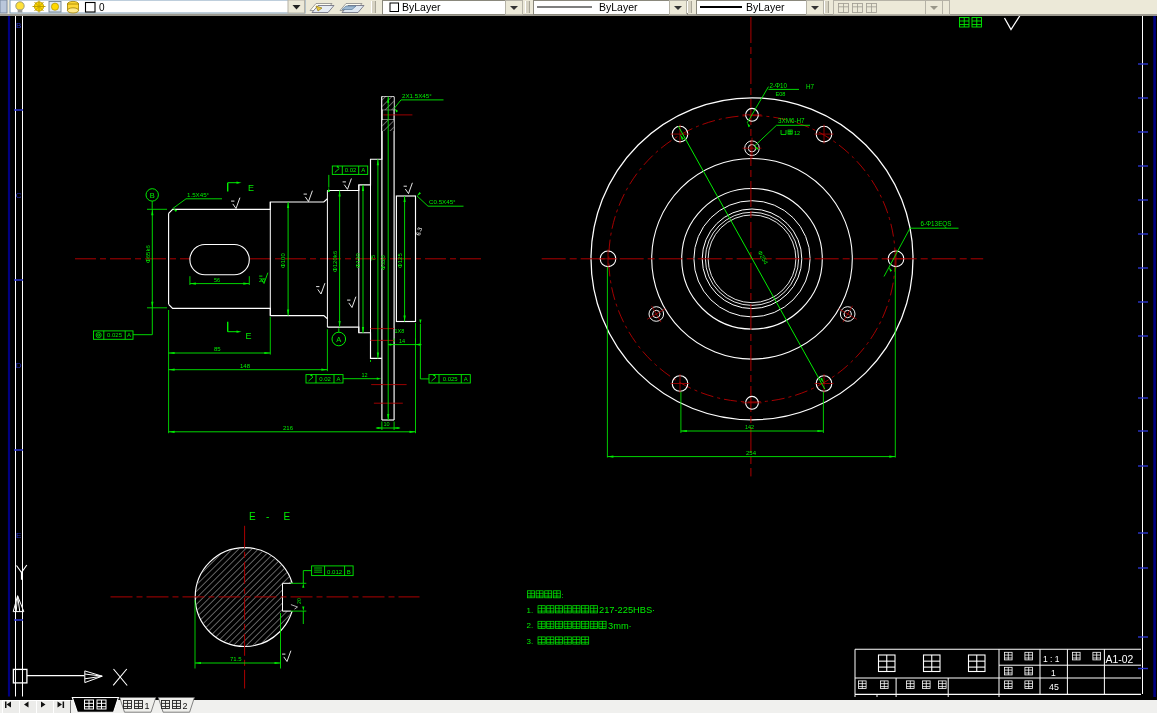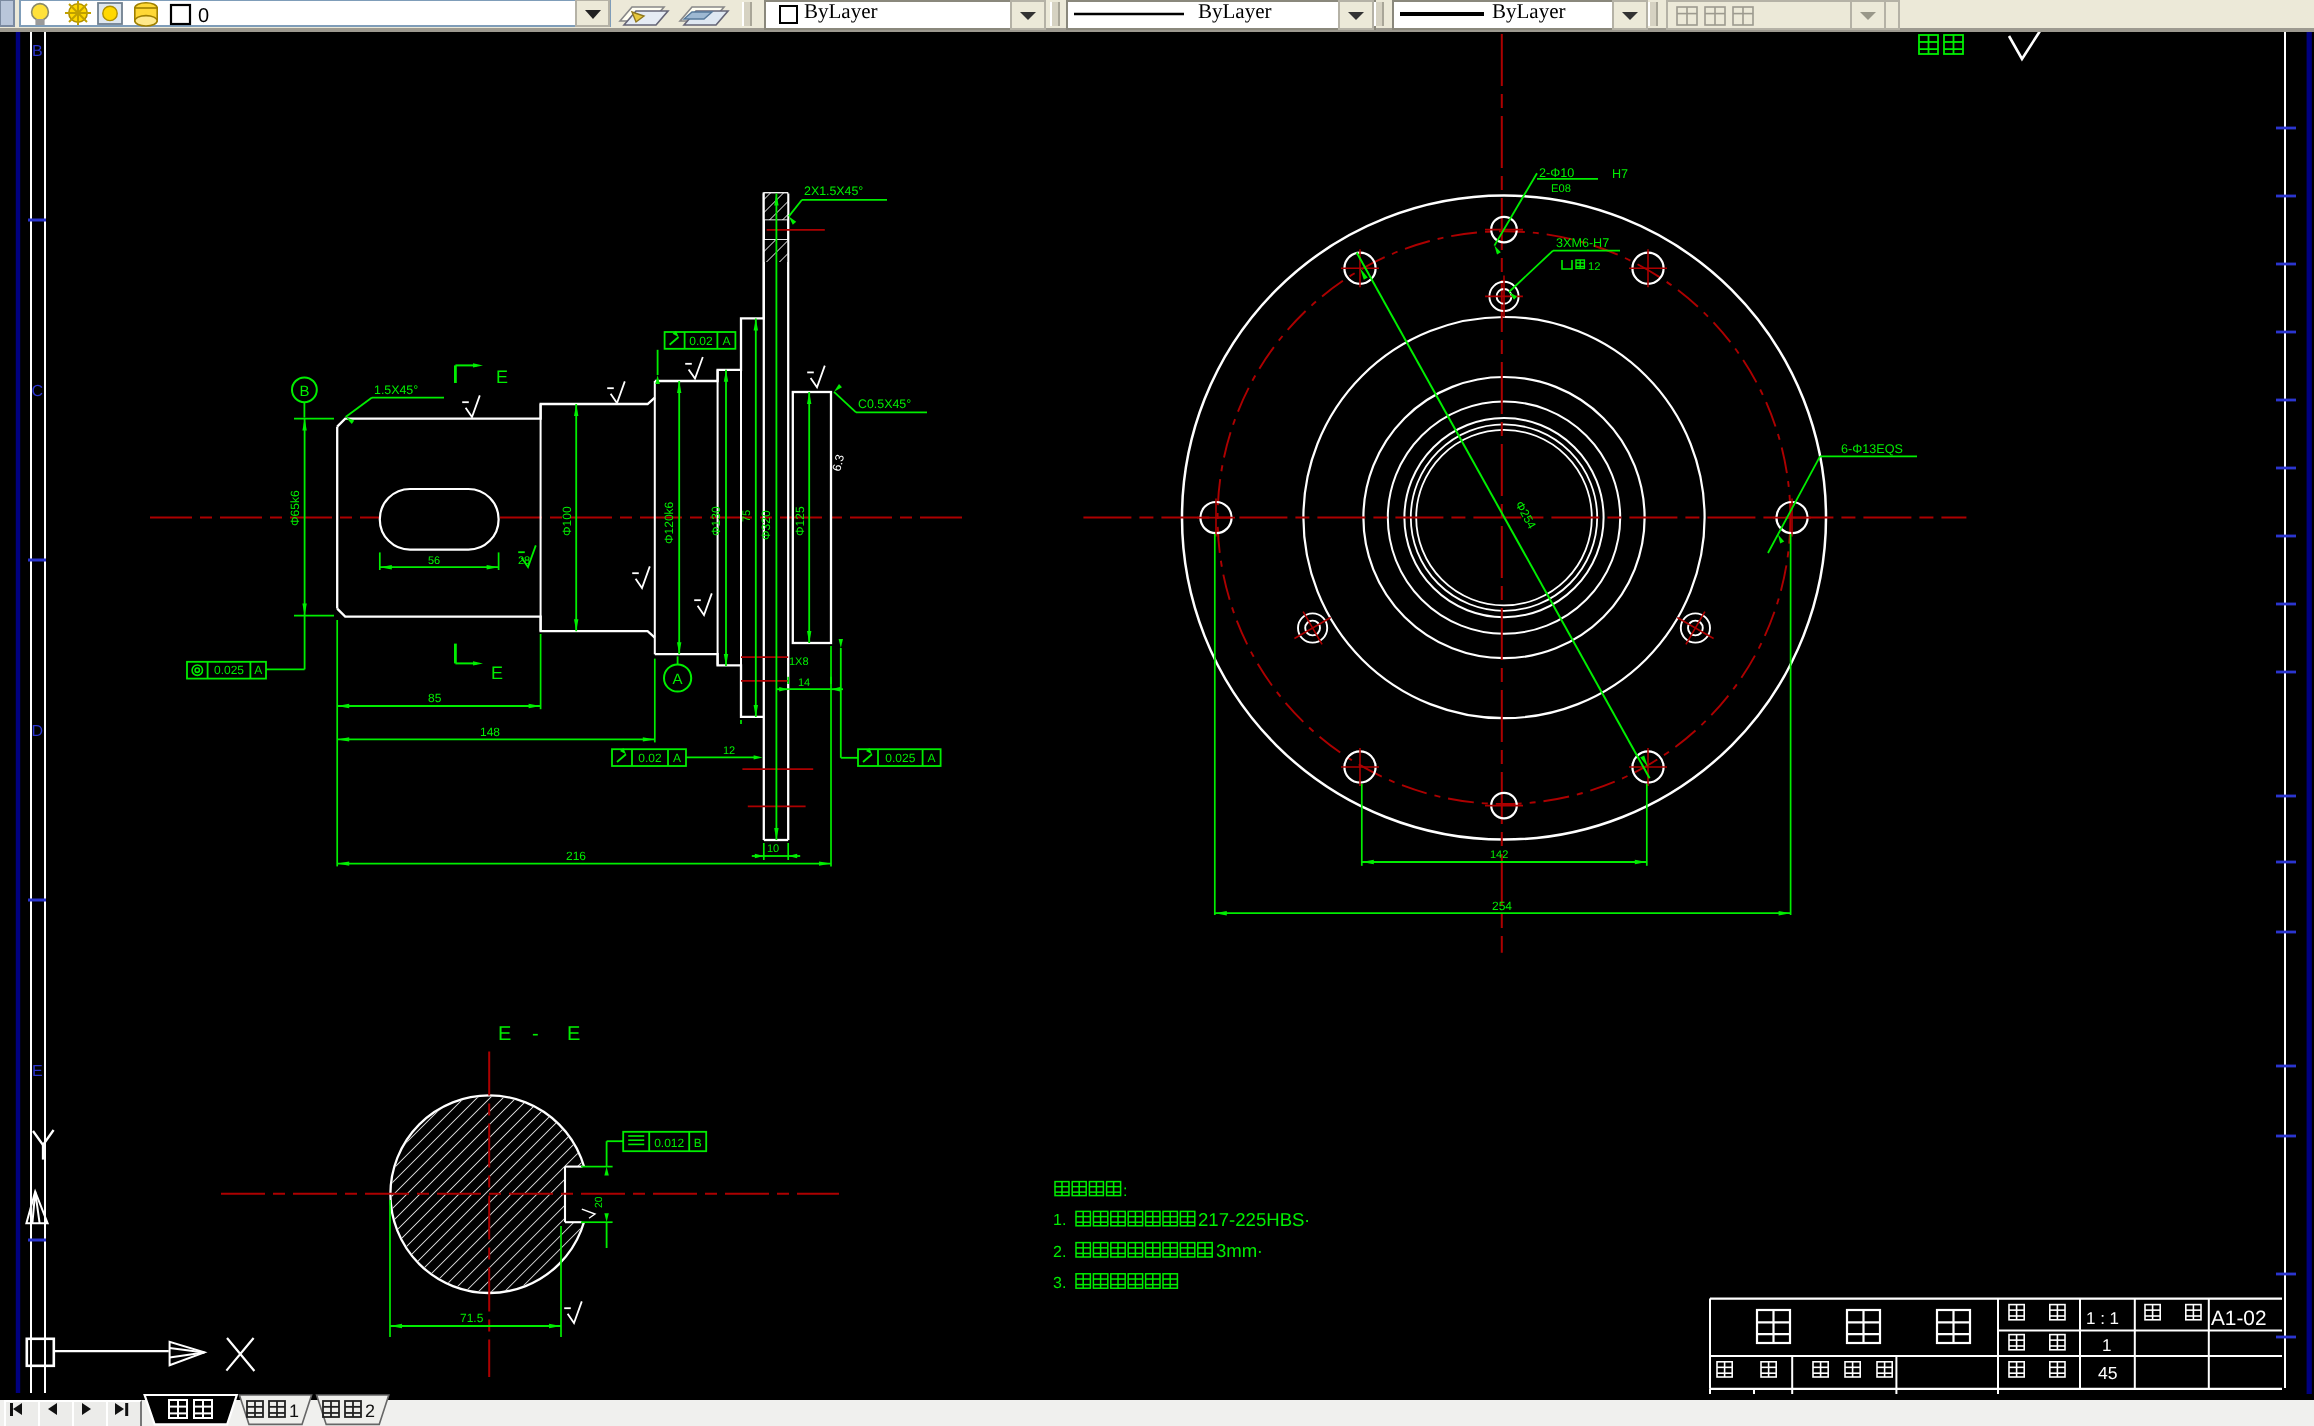--- a/index.html
+++ b/index.html
@@ -1,19 +1,19 @@
 <!DOCTYPE html>
 <html><head><meta charset="utf-8">
 <style>
 html,body{margin:0;padding:0;width:1157px;height:713px;background:#000;overflow:hidden;}
 #stage{position:relative;width:1157px;height:713px;background:#000;font-family:"Liberation Sans",sans-serif;}
 #draw{position:absolute;left:0;top:0;}
 #toolbar{position:absolute;left:0;top:0;width:1157px;height:14px;background:#ece9d8;border-bottom:2px solid #9d9a90;}
 .combo{position:absolute;top:0;height:13px;background:#fff;border:1px solid #8a887c;}
-.cbtxt{position:absolute;top:1px;font-size:10.5px;color:#000;font-family:Liberation Serif, serif;}
+.cbtxt{position:absolute;top:1px;font-size:10.5px;color:#000;font-family:Liberation Sans, sans-serif;}
 .dbtn{position:absolute;top:0px;width:16px;height:13px;background:#ece9d8;border:1px solid #b5b2a6;}
 .dbtn:after{content:"";position:absolute;left:4px;top:5px;border-left:4px solid transparent;border-right:4px solid transparent;border-top:4px solid #333;}
 .dbtn.dis:after{border-top-color:#999789;}
 .grip{position:absolute;top:1px;width:3px;height:12px;border-left:1px solid #fff;border-right:1px solid #a9a698;background:#d6d2c2;}
 #tabbar{position:absolute;left:0;top:697px;width:1157px;height:16px;background:#000;}
 .navb{position:absolute;top:2.5px;width:15.5px;height:12.5px;background:#ececea;border-top:1px solid #fff;border-left:1px solid #fff;border-right:1px solid #777;border-bottom:1px solid #777;}
 </style></head>
 <body>
 <div id="stage">
 <svg id="draw" width="1157" height="713" viewBox="0 0 1157 713">

